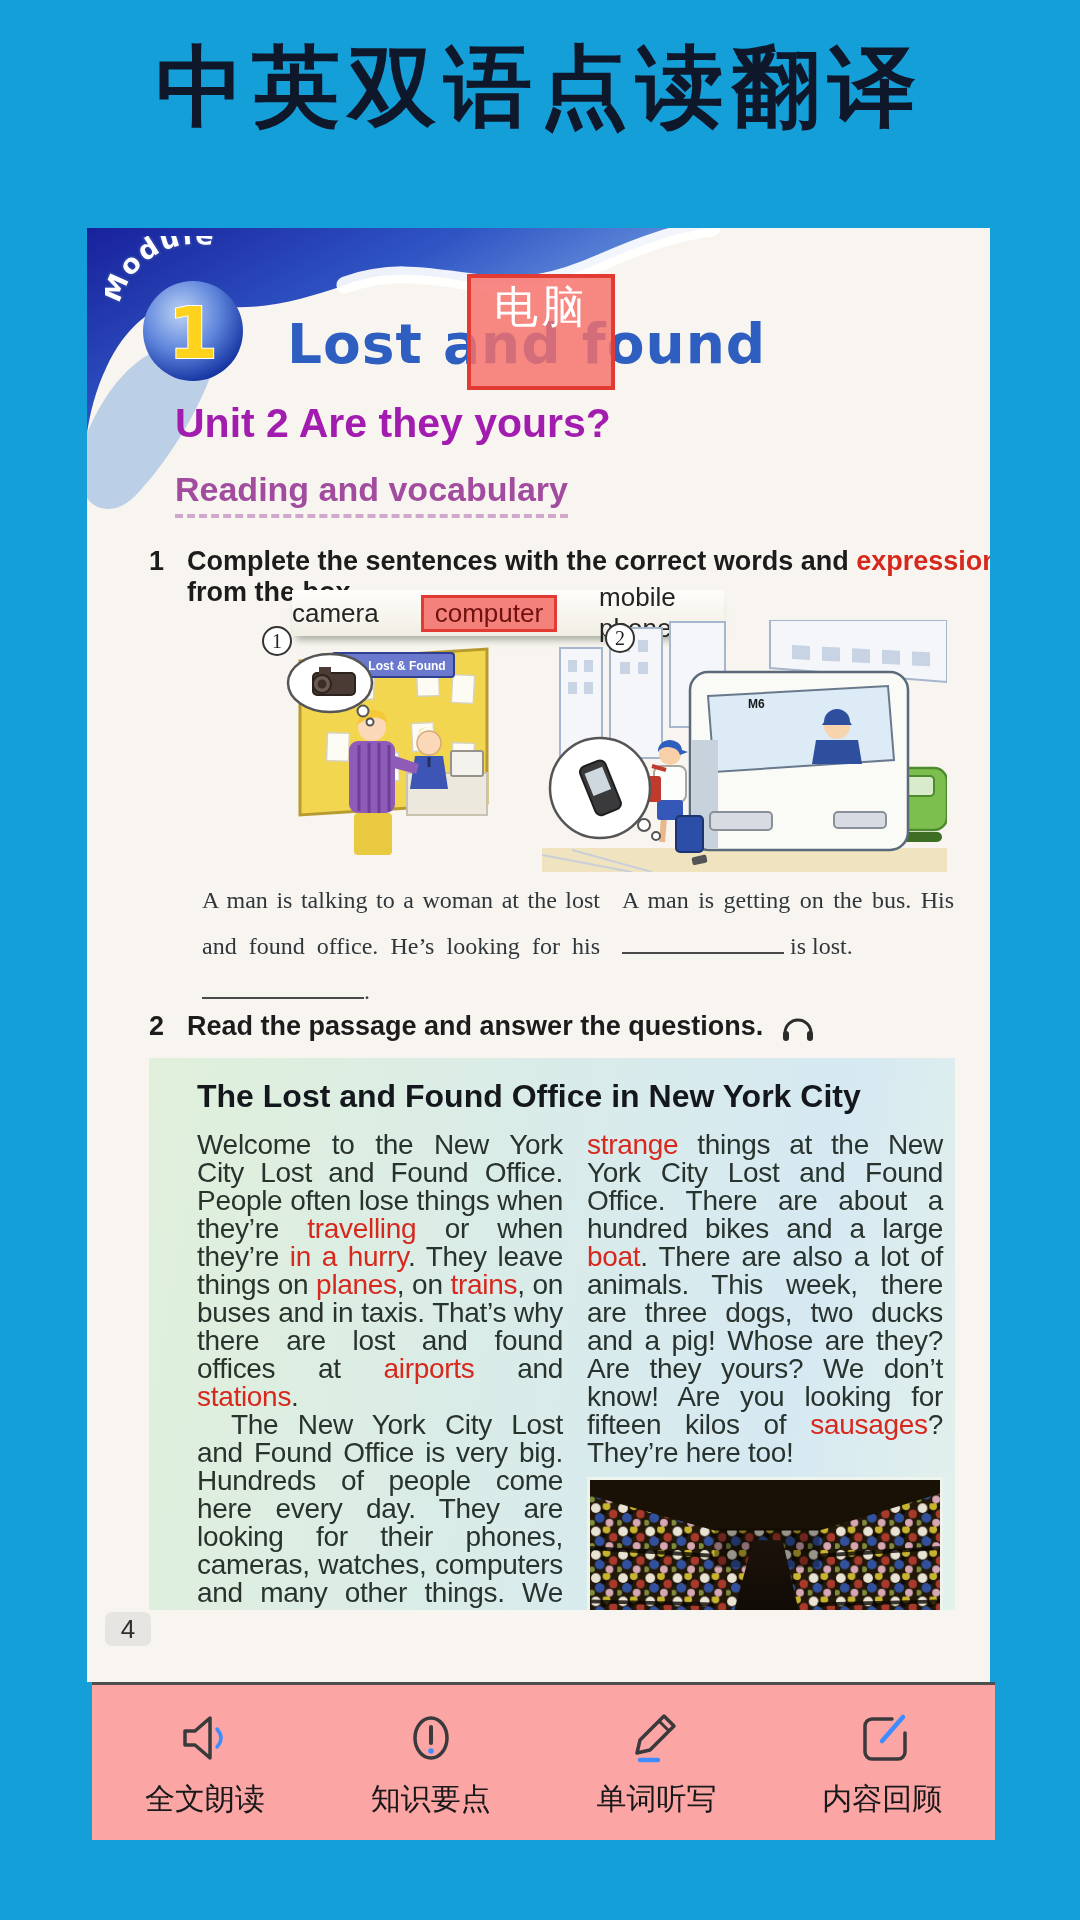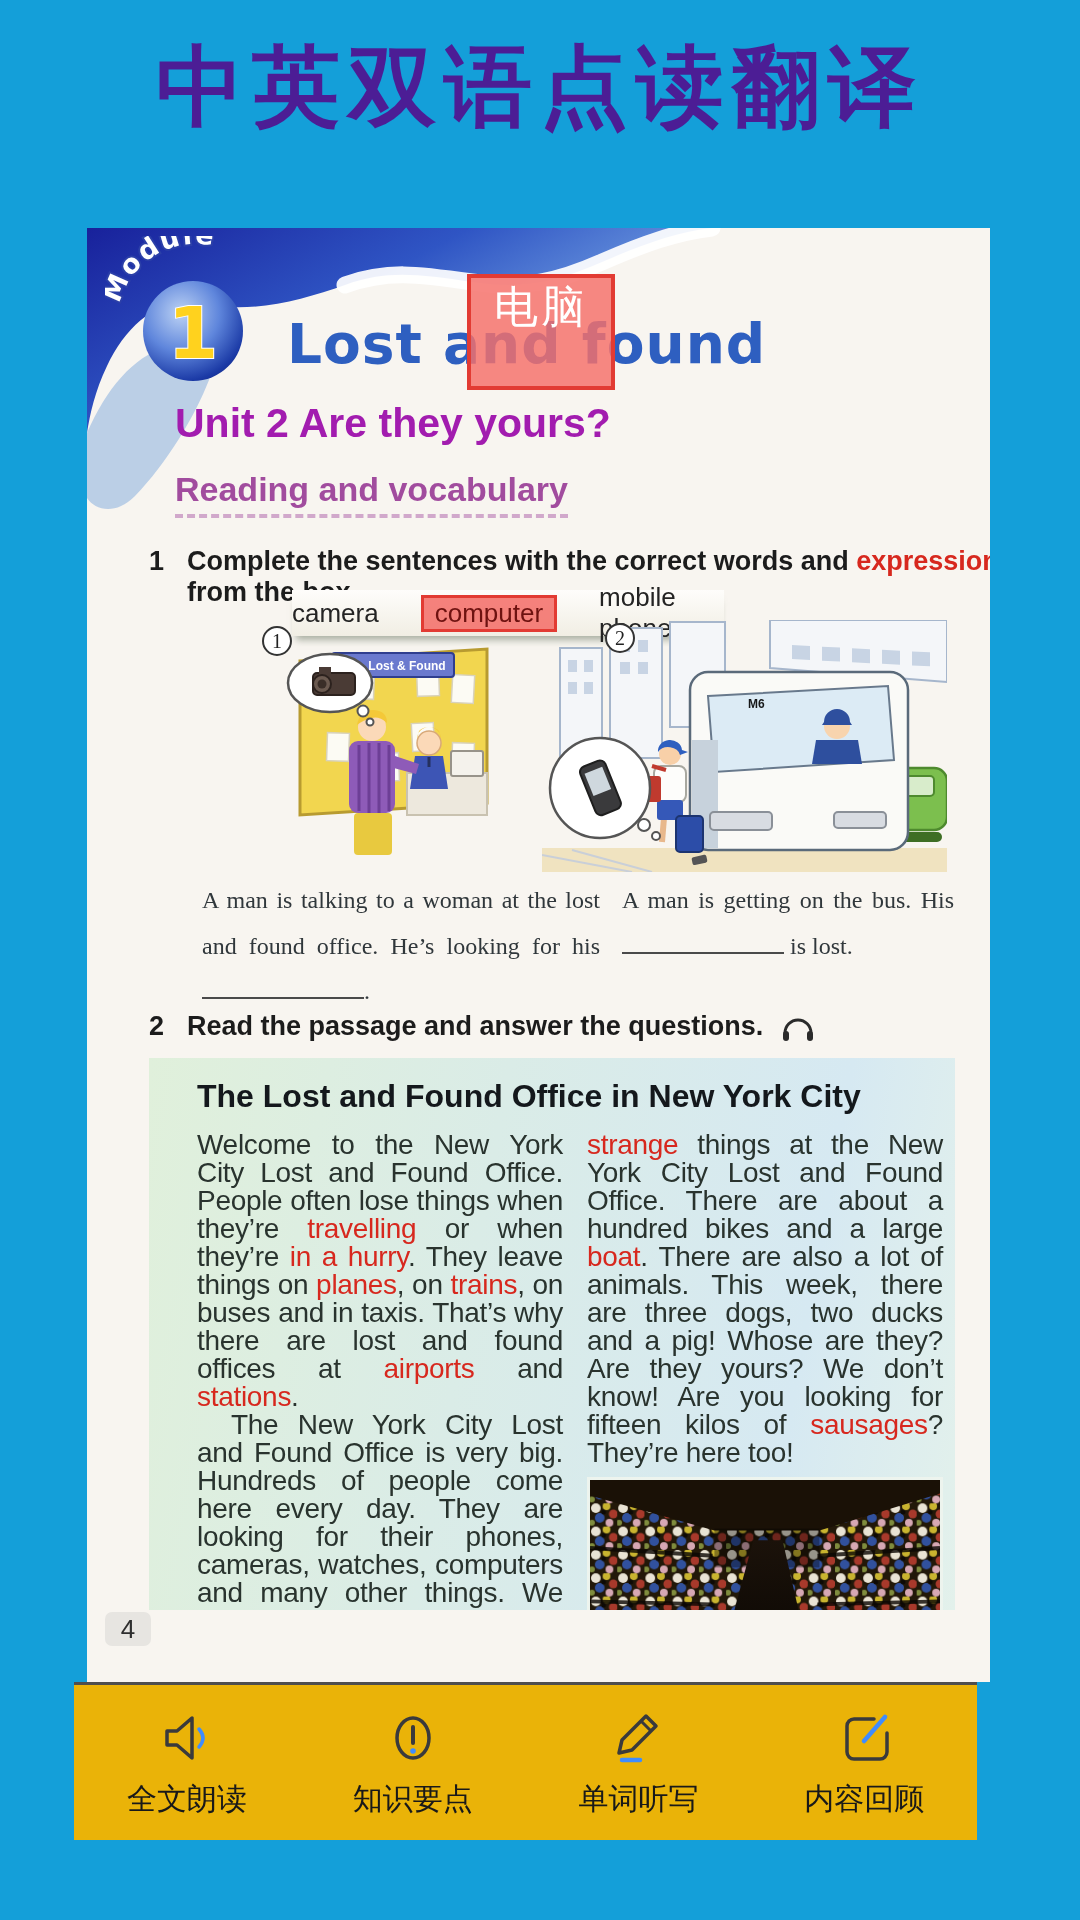--- a/index.html
+++ b/index.html
@@ -4,21 +4,21 @@
 <style>
   html,body{margin:0;padding:0;}
   body{
     width:1080px;height:1920px;position:relative;overflow:hidden;
     background:#149FD9;
     font-family:"Liberation Sans",sans-serif;
   }
   
   .app-header{
     position:absolute;top:28px;left:0;width:100%;
-    text-align:center;color:#4c1d95;font-size:88px;font-weight:700;letter-spacing:8px;
+    text-align:center;color:#0f172a;font-size:88px;font-weight:700;letter-spacing:8px;
   }
   
   .page{
     position:absolute;left:87px;top:228px;width:903px;height:1454px;
     background:#F8F5F0;overflow:hidden;
   }
   .wave-svg{position:absolute;top:0;left:0;}
   .badge-svg{position:absolute;left:18px;top:8px;}
   .book-title{
     position:absolute;left:200px;top:84px;
@@ -78,22 +78,22 @@
   .col p{margin:0;}
   .col p.indent{text-indent:34px;}
   .red{color:#D7281E;}
   .photo-svg{display:block;margin-top:10px;width:100%;height:210px;border:3px solid #EDF4EE;box-sizing:border-box;}
   .page-num-chip{
     position:absolute;left:18px;top:1384px;width:46px;height:34px;background:#E7E5E1;border-radius:7px;
     display:flex;align-items:center;justify-content:center;font-size:26px;color:#2e2e2e;
   }
   
   .toolbar{
-    position:absolute;left:74px;top:1682px;width:903px;height:158px;
-    background:#eab308;border-top:3px solid #4E4E4E;box-sizing:border-box;
+    position:absolute;left:92px;top:1682px;width:903px;height:158px;
+    background:#fca5a5;border-top:3px solid #4E4E4E;box-sizing:border-box;
     display:flex;
   }
   .tool{
     flex:1;display:flex;flex-direction:column;align-items:center;justify-content:center;
     gap:12px;padding-top:4px;cursor:pointer;
   }
   .tool-label{font-size:30px;color:#191919;}
 </style>
 </head>
 <body>

